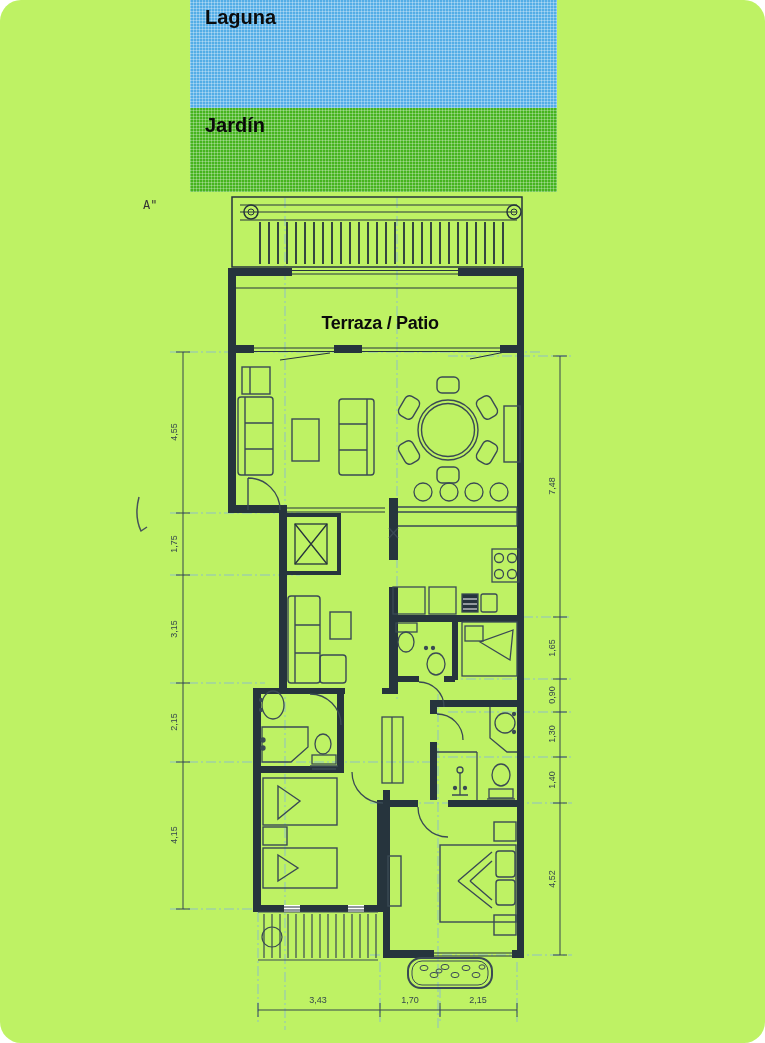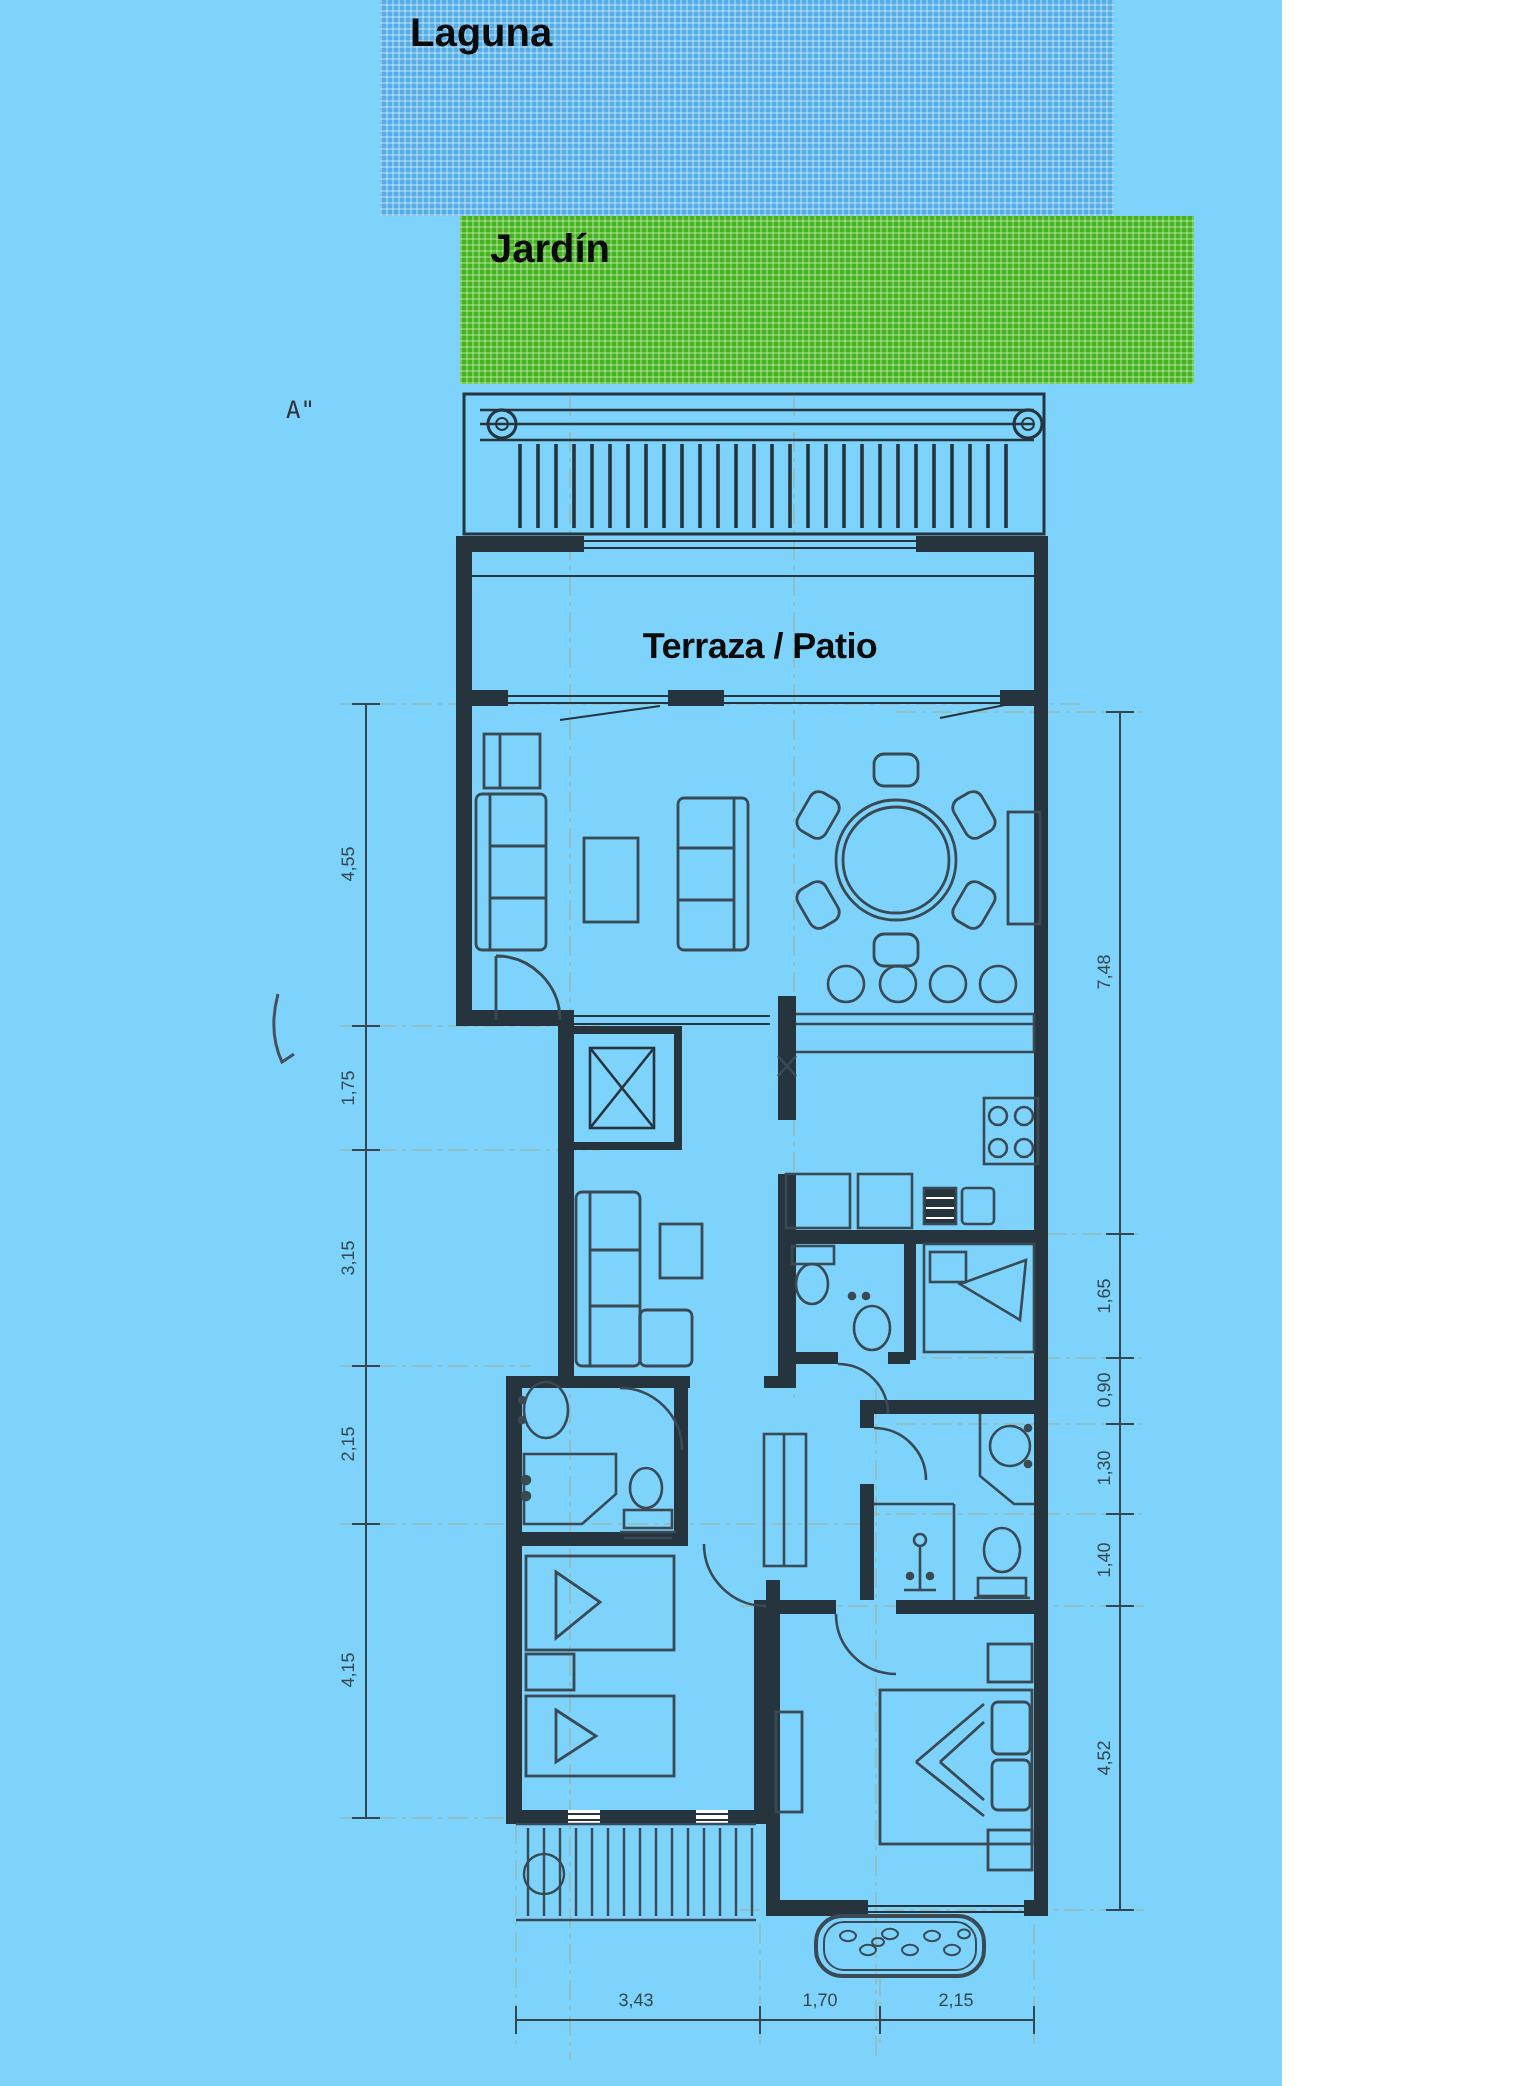--- a/index.html
+++ b/index.html
@@ -1,26 +1,26 @@
 <!DOCTYPE html>
 <html><head>
 <meta charset="utf-8">
 <style>
   html,body{margin:0;padding:0;background:#fff;}
-  .stage{position:relative;width:641px;height:1043px;background:#7dd3fc;overflow:hidden;
-         font-family:"Liberation Sans",sans-serif;}
+  .stage{position:relative;width:765px;height:1043px;background:#bef264;overflow:hidden;
+         font-family:"Liberation Sans",sans-serif;border-radius:21px;}
   .band{position:absolute;left:190px;width:367px;}
   .band-laguna{top:0;height:108px;background-color:#53ade6;
     background-image:
       repeating-linear-gradient(0deg, rgba(255,255,255,.30) 0 1px, transparent 1px 3px),
       repeating-linear-gradient(90deg, rgba(255,255,255,.30) 0 1px, transparent 1px 3px);}
   .band-jardin{top:108px;height:84px;background-color:#45b41e;
     background-image:
       repeating-linear-gradient(0deg, rgba(255,255,255,.28) 0 1px, transparent 1px 3px),
-      repeating-linear-gradient(90deg, rgba(255,255,255,.28) 0 1px, transparent 1px 3px); margin-left: 40px;}
+      repeating-linear-gradient(90deg, rgba(255,255,255,.28) 0 1px, transparent 1px 3px);}
   .band-label{position:absolute;left:15px;top:6px;font-size:20px;font-weight:bold;color:#0b0b0b;}
   .a-marker{position:absolute;left:143px;top:198px;font-size:12px;color:#333;
             font-family:"DejaVu Sans Mono",monospace;}
   .title-block{position:absolute;right:28px;top:984px;text-align:right;color:#0b0b0b;}
   .title-main{font-size:22px;font-weight:bold;letter-spacing:-0.5px;transform:scaleX(.95);transform-origin:right;}
   .title-sub{font-size:15px;font-weight:bold;margin-top:2px;transform:scaleX(.95);transform-origin:right;}
   svg{position:absolute;left:0;top:0;}
   svg text{font-family:"Liberation Sans",sans-serif;}
   .dim-num{font-size:9px;fill:#35474d;}
   .room-label{font-size:18px;font-weight:bold;fill:#0b0b0b;letter-spacing:-.3px;}

